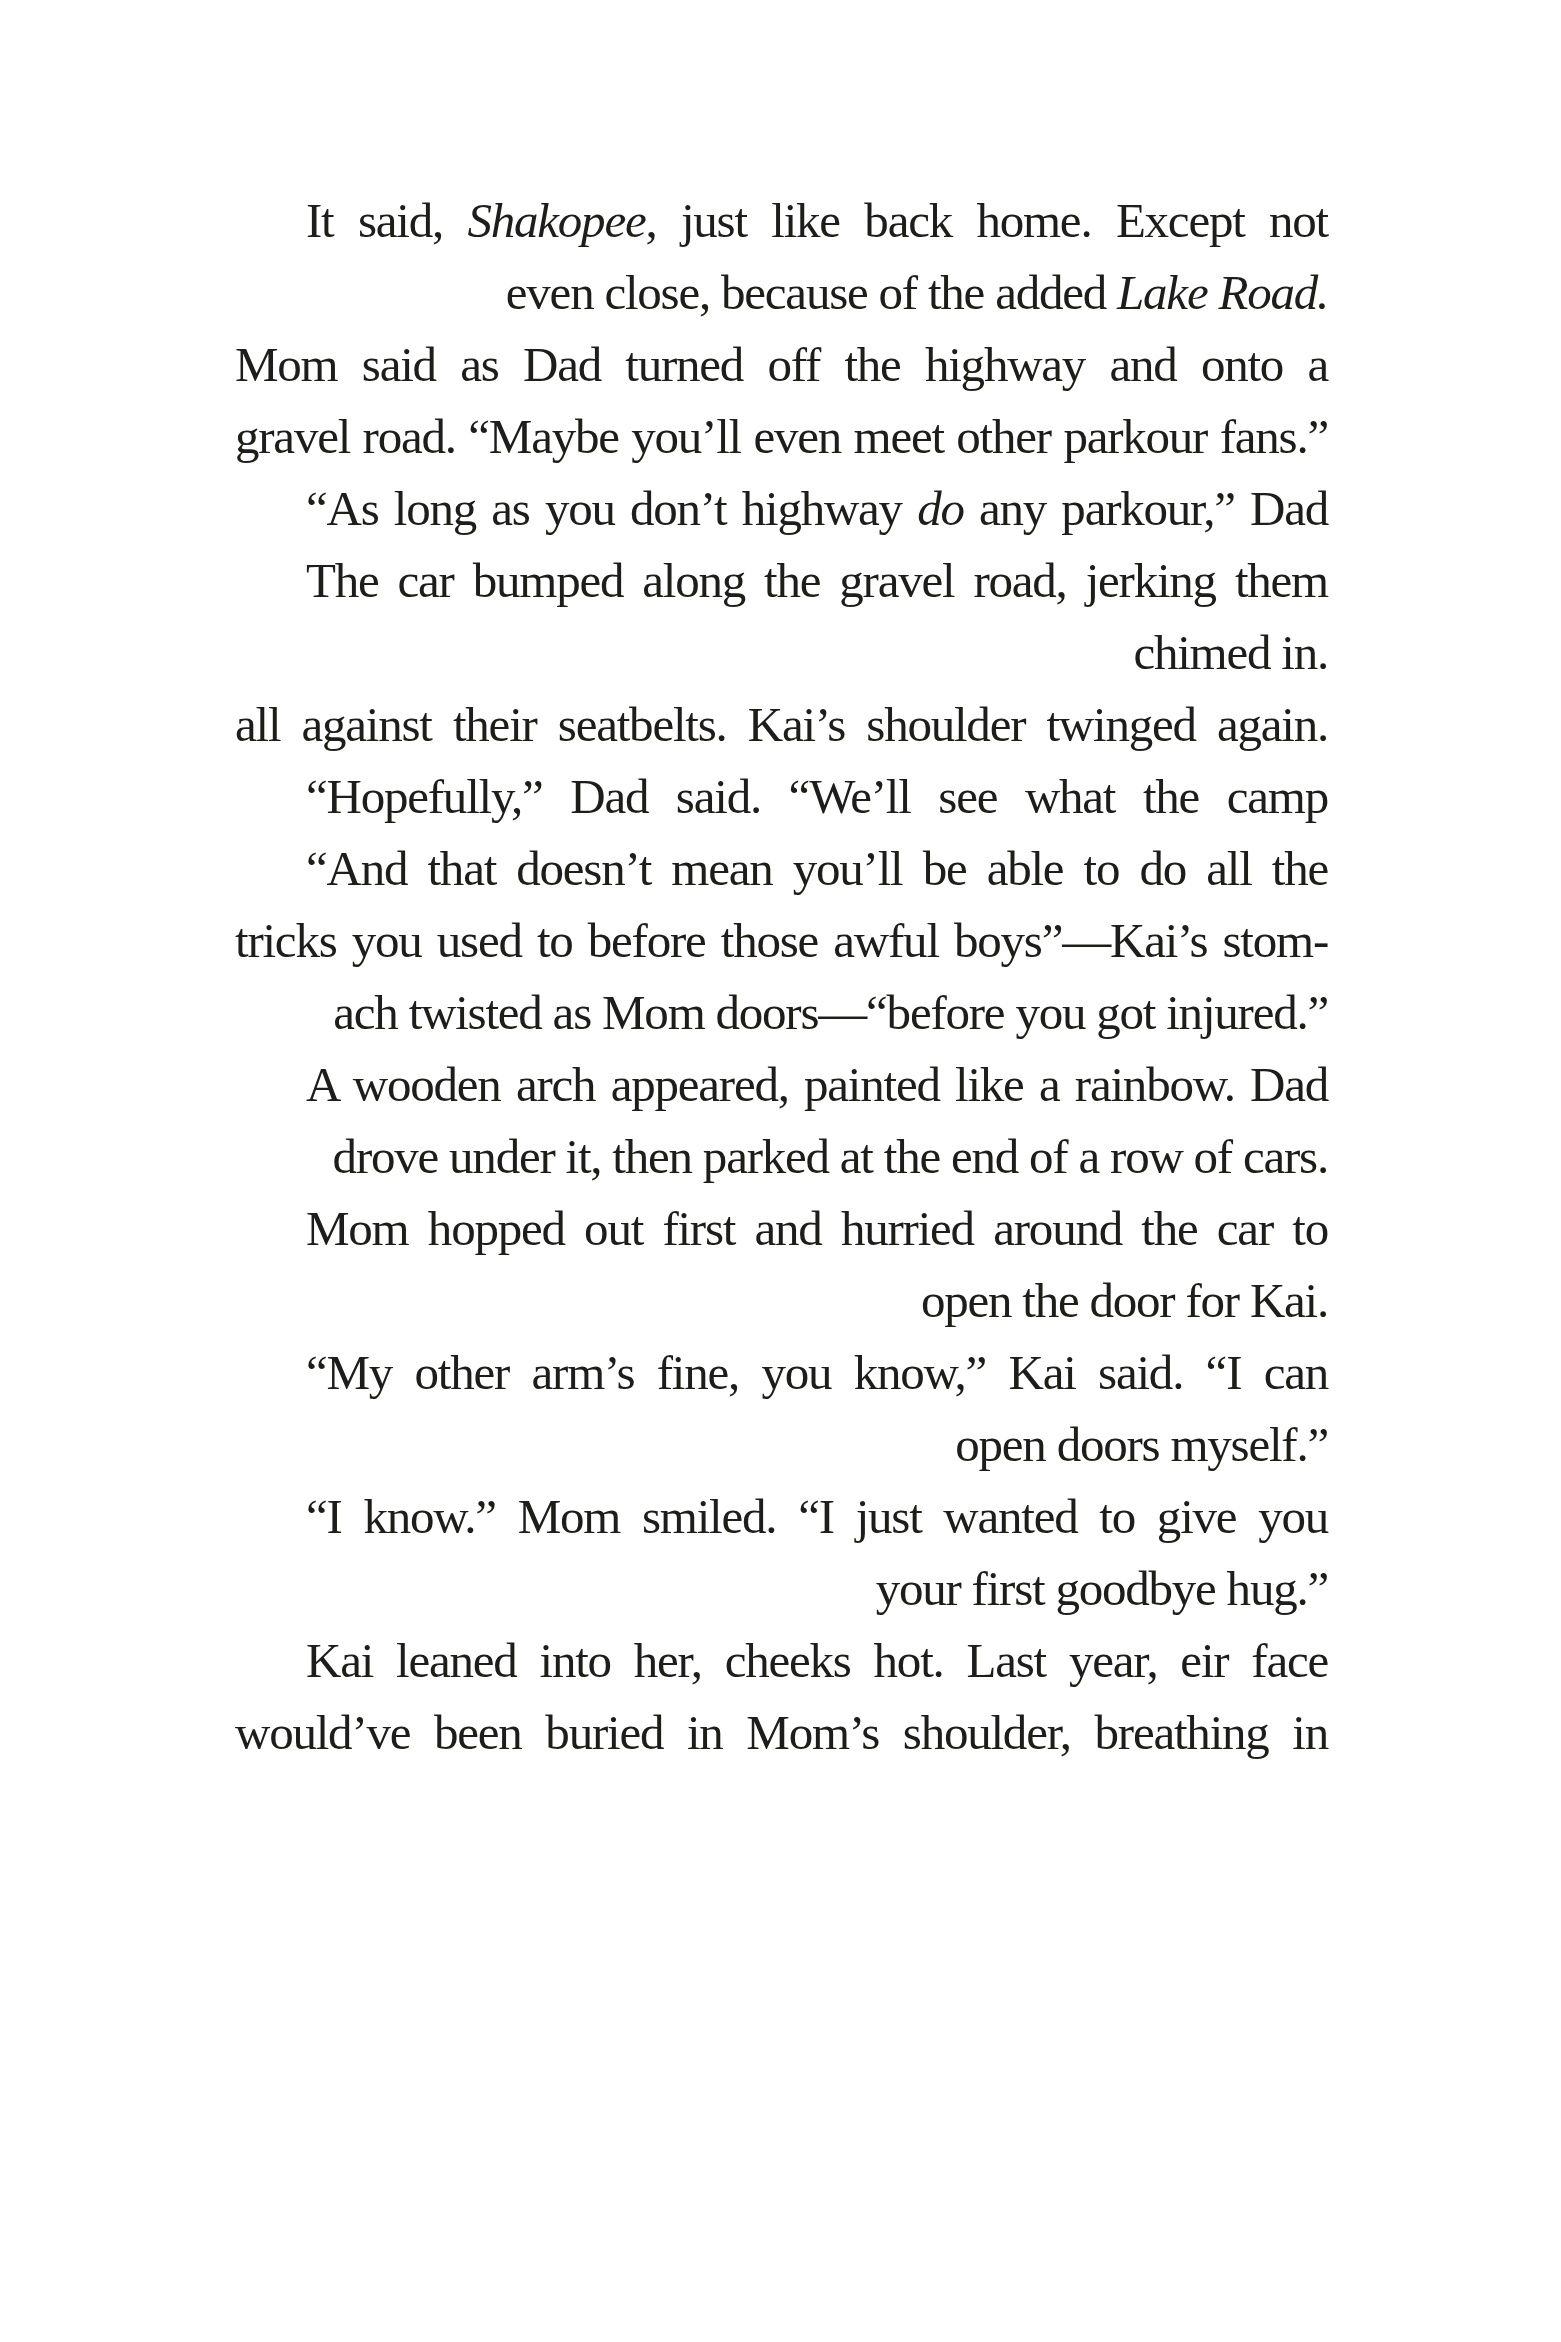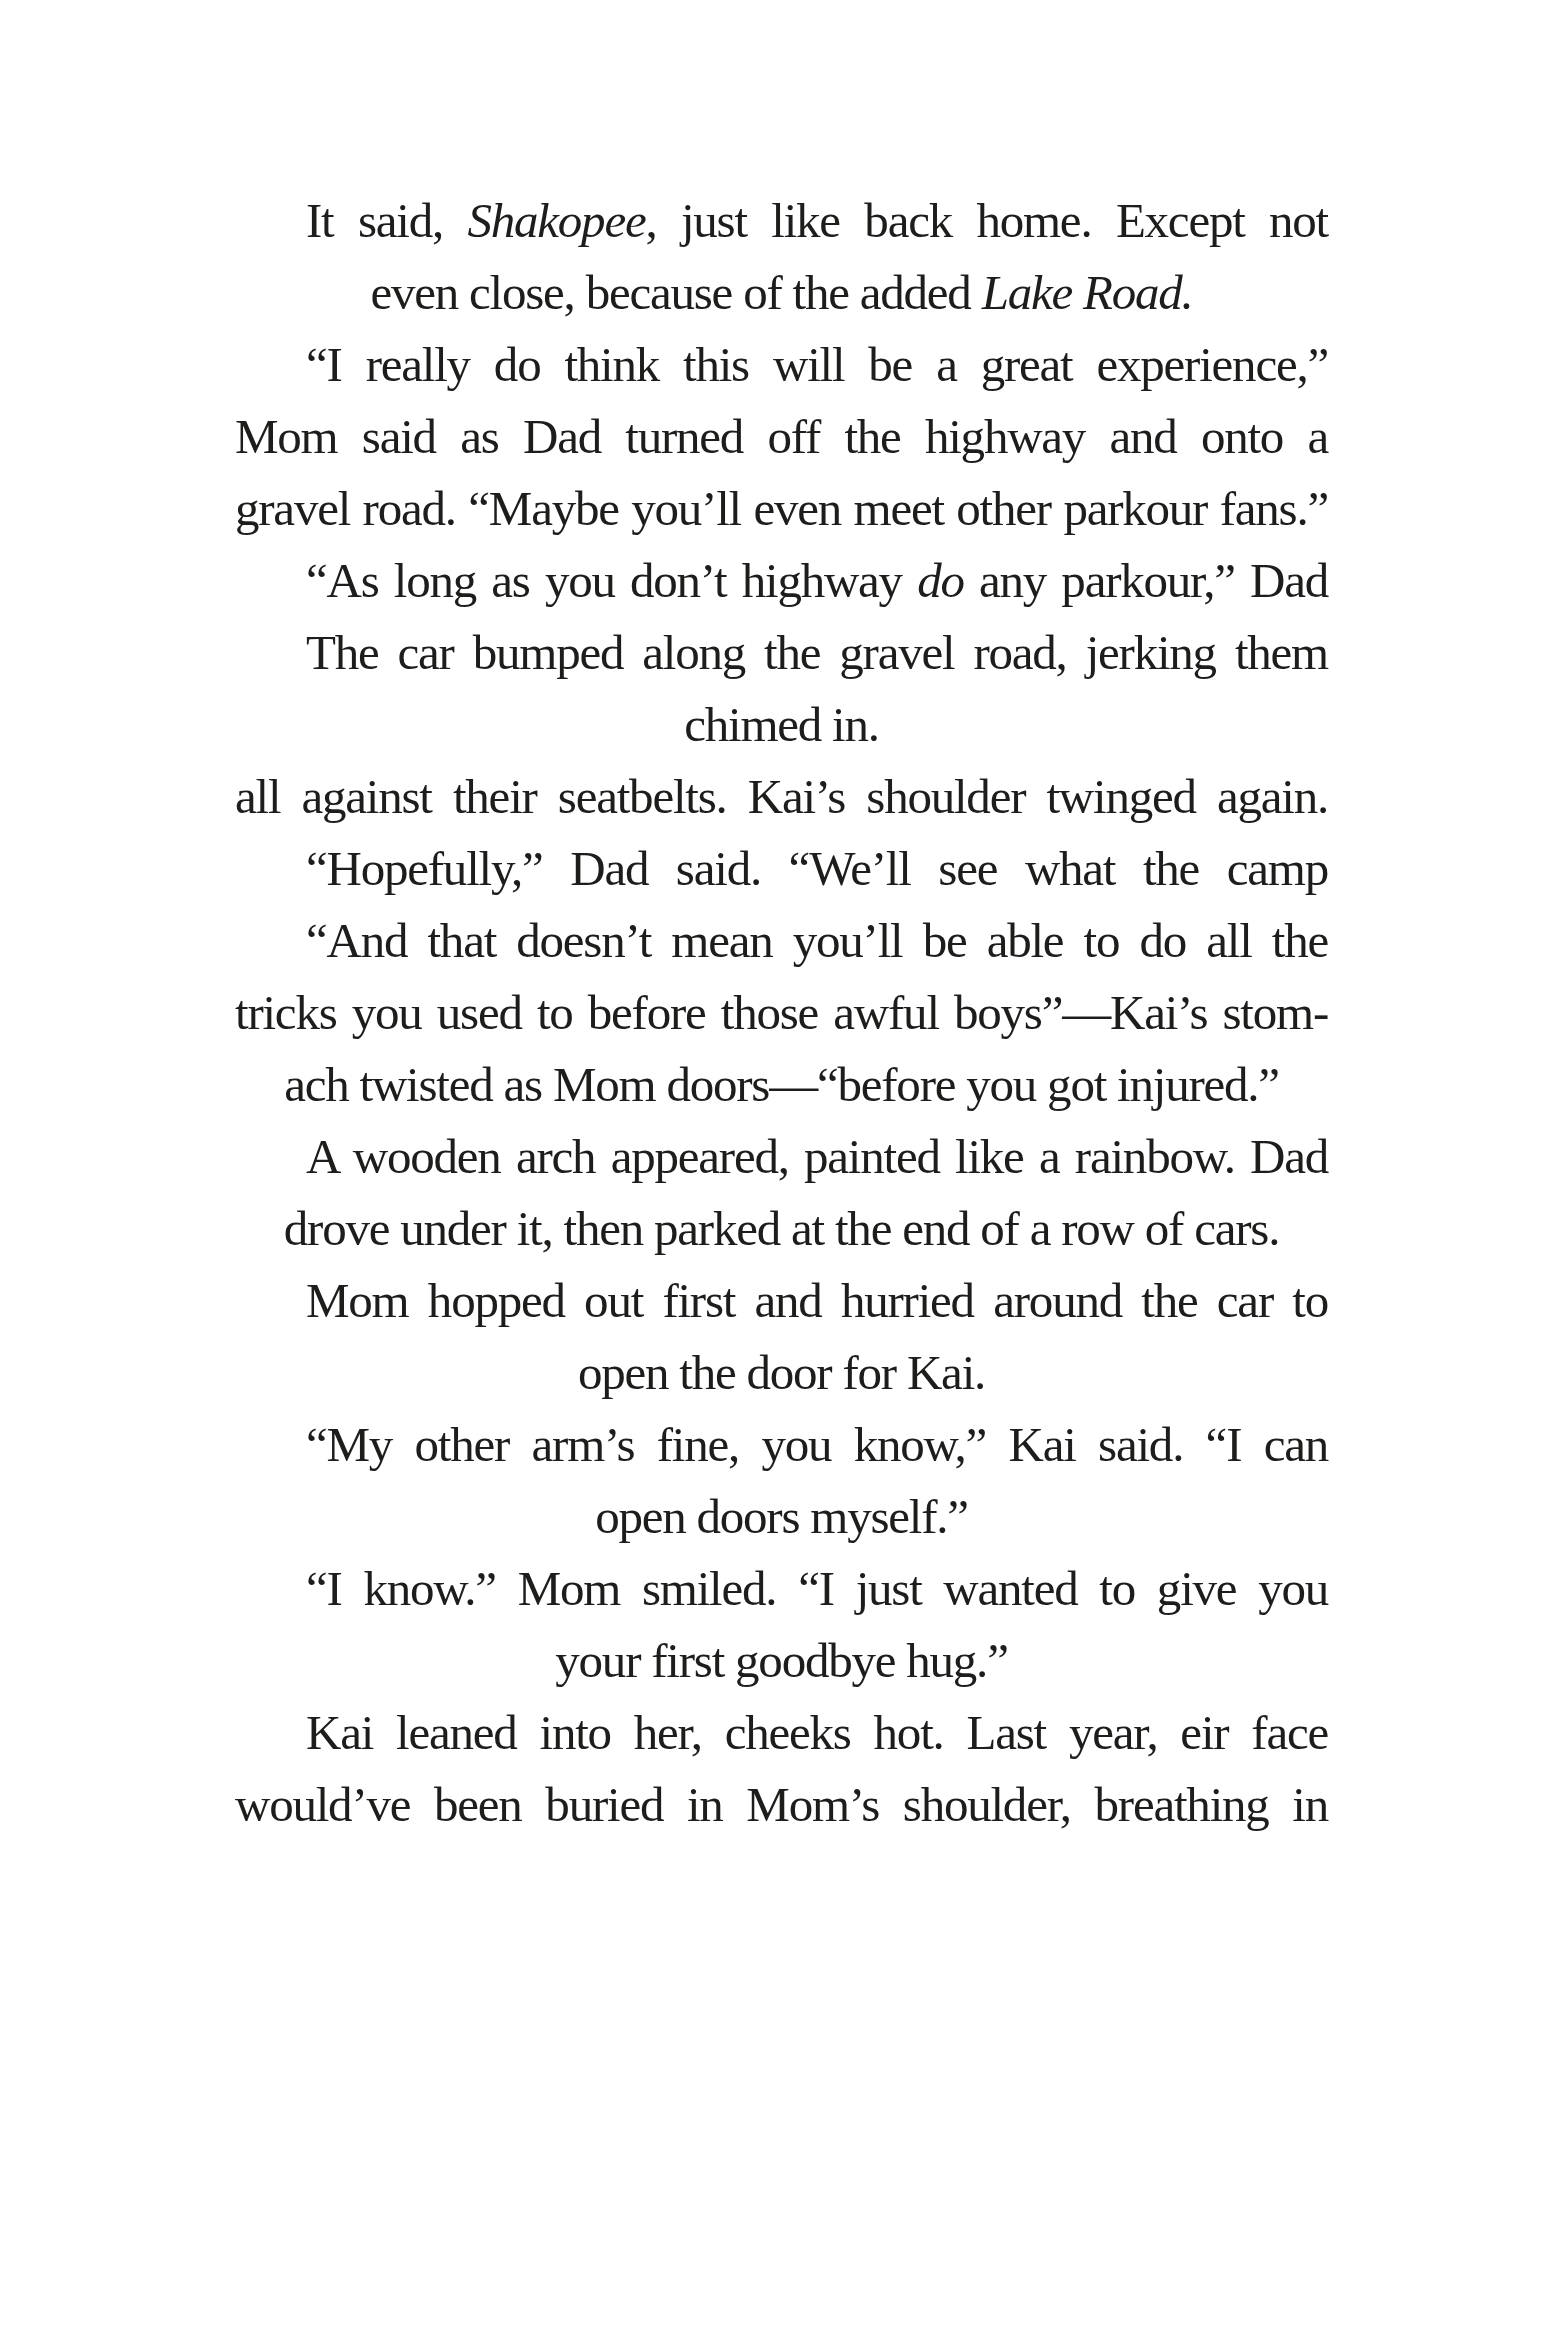--- a/index.html
+++ b/index.html
@@ -16,21 +16,21 @@
   .body-text{
     position:absolute;
     left:235px;
     top:185px;
     width:1093px;
   }
   .line{
     font-size:49px;
     line-height:72px;
     letter-spacing:-0.025em;
-    text-align:center;
+    text-align:right;
     white-space:normal;
   }
   .line.just{
     text-align:justify;
     text-align-last:justify;
   }
   .line.indent{
     text-indent:71px;
   }
   .i{font-style:italic;}
@@ -48,21 +48,20 @@
     color:var(--ink,#1d1d1b);
   }
 </style>
 </head>
 <body>
 
 <div class="page">
   <div class="body-text">
       <div class="line indent just"><span>It said, </span><span class="i">Shakopee</span><span>, just like back home. Except not</span></div>
       <div class="line"><span>even close, because of the added </span><span class="i">Lake Road.</span></div>
-      <div class="line indent just"><span>“I really do think this will be a great experience,”</span></div>
       <div class="line just"><span>Mom said as Dad turned off the highway and onto a</span></div>
       <div class="line just"><span>gravel road. “Maybe you’ll even meet other parkour fans.”</span></div>
       <div class="line indent just"><span>“As long as you don’t highway </span><span class="i">do</span><span> any parkour,” Dad</span></div>
       <div class="line indent just"><span>The car bumped along the gravel road, jerking them</span></div>
       <div class="line"><span>chimed in.</span></div>
       <div class="line just"><span>all against their seatbelts. Kai’s shoulder twinged again.</span></div>
       <div class="line indent just"><span>“Hopefully,” Dad said. “We’ll see what the camp</span></div>
       <div class="line indent just"><span>“And that doesn’t mean you’ll be able to do all the</span></div>
       <div class="line just"><span>tricks you used to before those awful boys”—Kai’s stom-</span></div>
       <div class="line"><span>ach twisted as Mom doors—“before you got injured.”</span></div>

